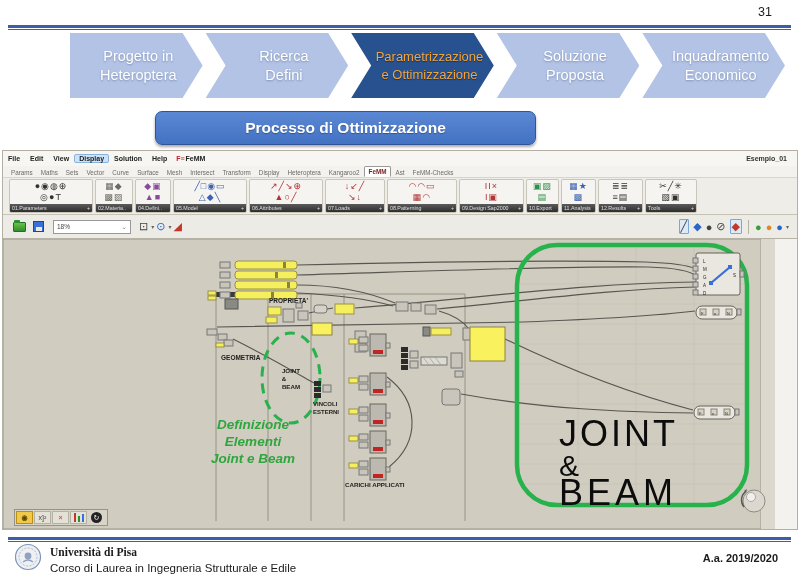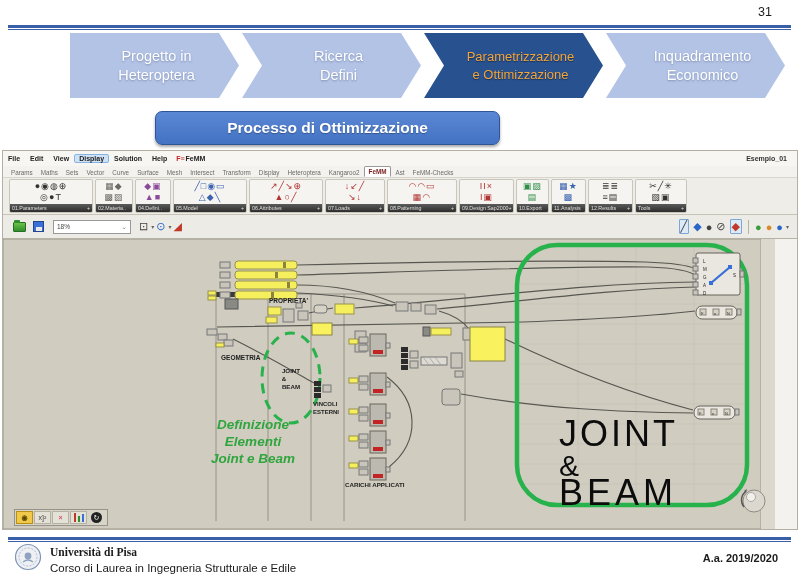--- a/index.html
+++ b/index.html
@@ -17,21 +17,21 @@
   .steps{position:absolute;left:70px;top:33px;width:718px;height:65px;display:flex;}
   .chev{flex:1;margin-right:3px;background:#b3c3e6;color:#fff;display:flex;flex-direction:column;
         justify-content:center;align-items:center;text-align:center;
         clip-path:polygon(0 0,calc(100% - 20px) 0,100% 50%,calc(100% - 20px) 100%,0 100%,20px 50%);
         padding-left:14px;}
   .chev.first{clip-path:polygon(0 0,calc(100% - 20px) 0,100% 50%,calc(100% - 20px) 100%,0 100%);padding-left:4px;}
   .chev .l{font-size:14.5px;font-weight:normal;line-height:1.3;text-shadow:0 1px 2px rgba(60,80,120,.45);}
   .chev.active{background:#27518f;}
   .chev.active .l{font-size:13px;color:#f2a43c;line-height:1.35;text-shadow:0 1px 1px rgba(0,0,0,.4);}
   
-  .banner{position:absolute;left:155px;top:111px;width:345px;height:34px;border-radius:7px;
+  .banner{position:absolute;left:155px;top:111px;width:381px;height:34px;border-radius:7px;
           background:linear-gradient(#5a88d4,#4472c4);border:1px solid #2f5597;
           box-shadow:0 2px 3px rgba(0,0,0,.35);color:#fff;font-size:15.5px;font-weight:600;
           display:flex;align-items:center;justify-content:center;text-shadow:0 1px 1px rgba(0,0,0,.3);}
   
   .window{position:absolute;left:2px;top:150px;width:796px;height:380px;background:#f4f2ee;border:1px solid #b3afa3;}
   .menubar{position:absolute;left:0;top:0;width:100%;height:15px;background:#f7f6f3;display:flex;align-items:center;
            font-size:7px;font-weight:bold;color:#222;}
   .mitem{padding:1px 5px;}
   .mitem.active{background:#cfe3f7;border:1px solid #86b3e0;border-radius:2px;padding:0 4px;}
   .plugbadge{color:#c22323;font-weight:bold;margin-left:4px;}
@@ -104,20 +104,24 @@
     </div>
     <div class="chev">
       <span class="l">Ricerca</span>
       <span class="l">Defini</span>
     </div>
     <div class="chev active">
       <span class="l">Parametrizzazione</span>
       <span class="l">e Ottimizzazione</span>
     </div>
     <div class="chev">
+      <span class="l">Soluzione</span>
+      <span class="l">Proposta</span>
+    </div>
+    <div class="chev">
       <span class="l">Inquadramento</span>
       <span class="l">Economico</span>
     </div>
   </div>
 
   <div class="banner">Processo di Ottimizzazione</div>
 
   <div class="window">
 
     <div class="menubar">
@@ -212,21 +216,21 @@
       <div class="tgroup" style="width:70px">
         <div class="ticons c-red">
             <div>◠◠▭</div>
             <div>▦◠</div>
           </div>
         <div class="tlabel">
             <span>08.Patterning</span>
             <span>+</span>
           </div>
       </div>
-      <div class="tgroup" style="width:55px">
+      <div class="tgroup" style="width:65px">
         <div class="ticons c-red">
             <div>II×</div>
             <div>I▣</div>
           </div>
         <div class="tlabel">
             <span>09.Design Sap2000</span>
             <span>+</span>
           </div>
       </div>
       <div class="tgroup" style="width:33px">

